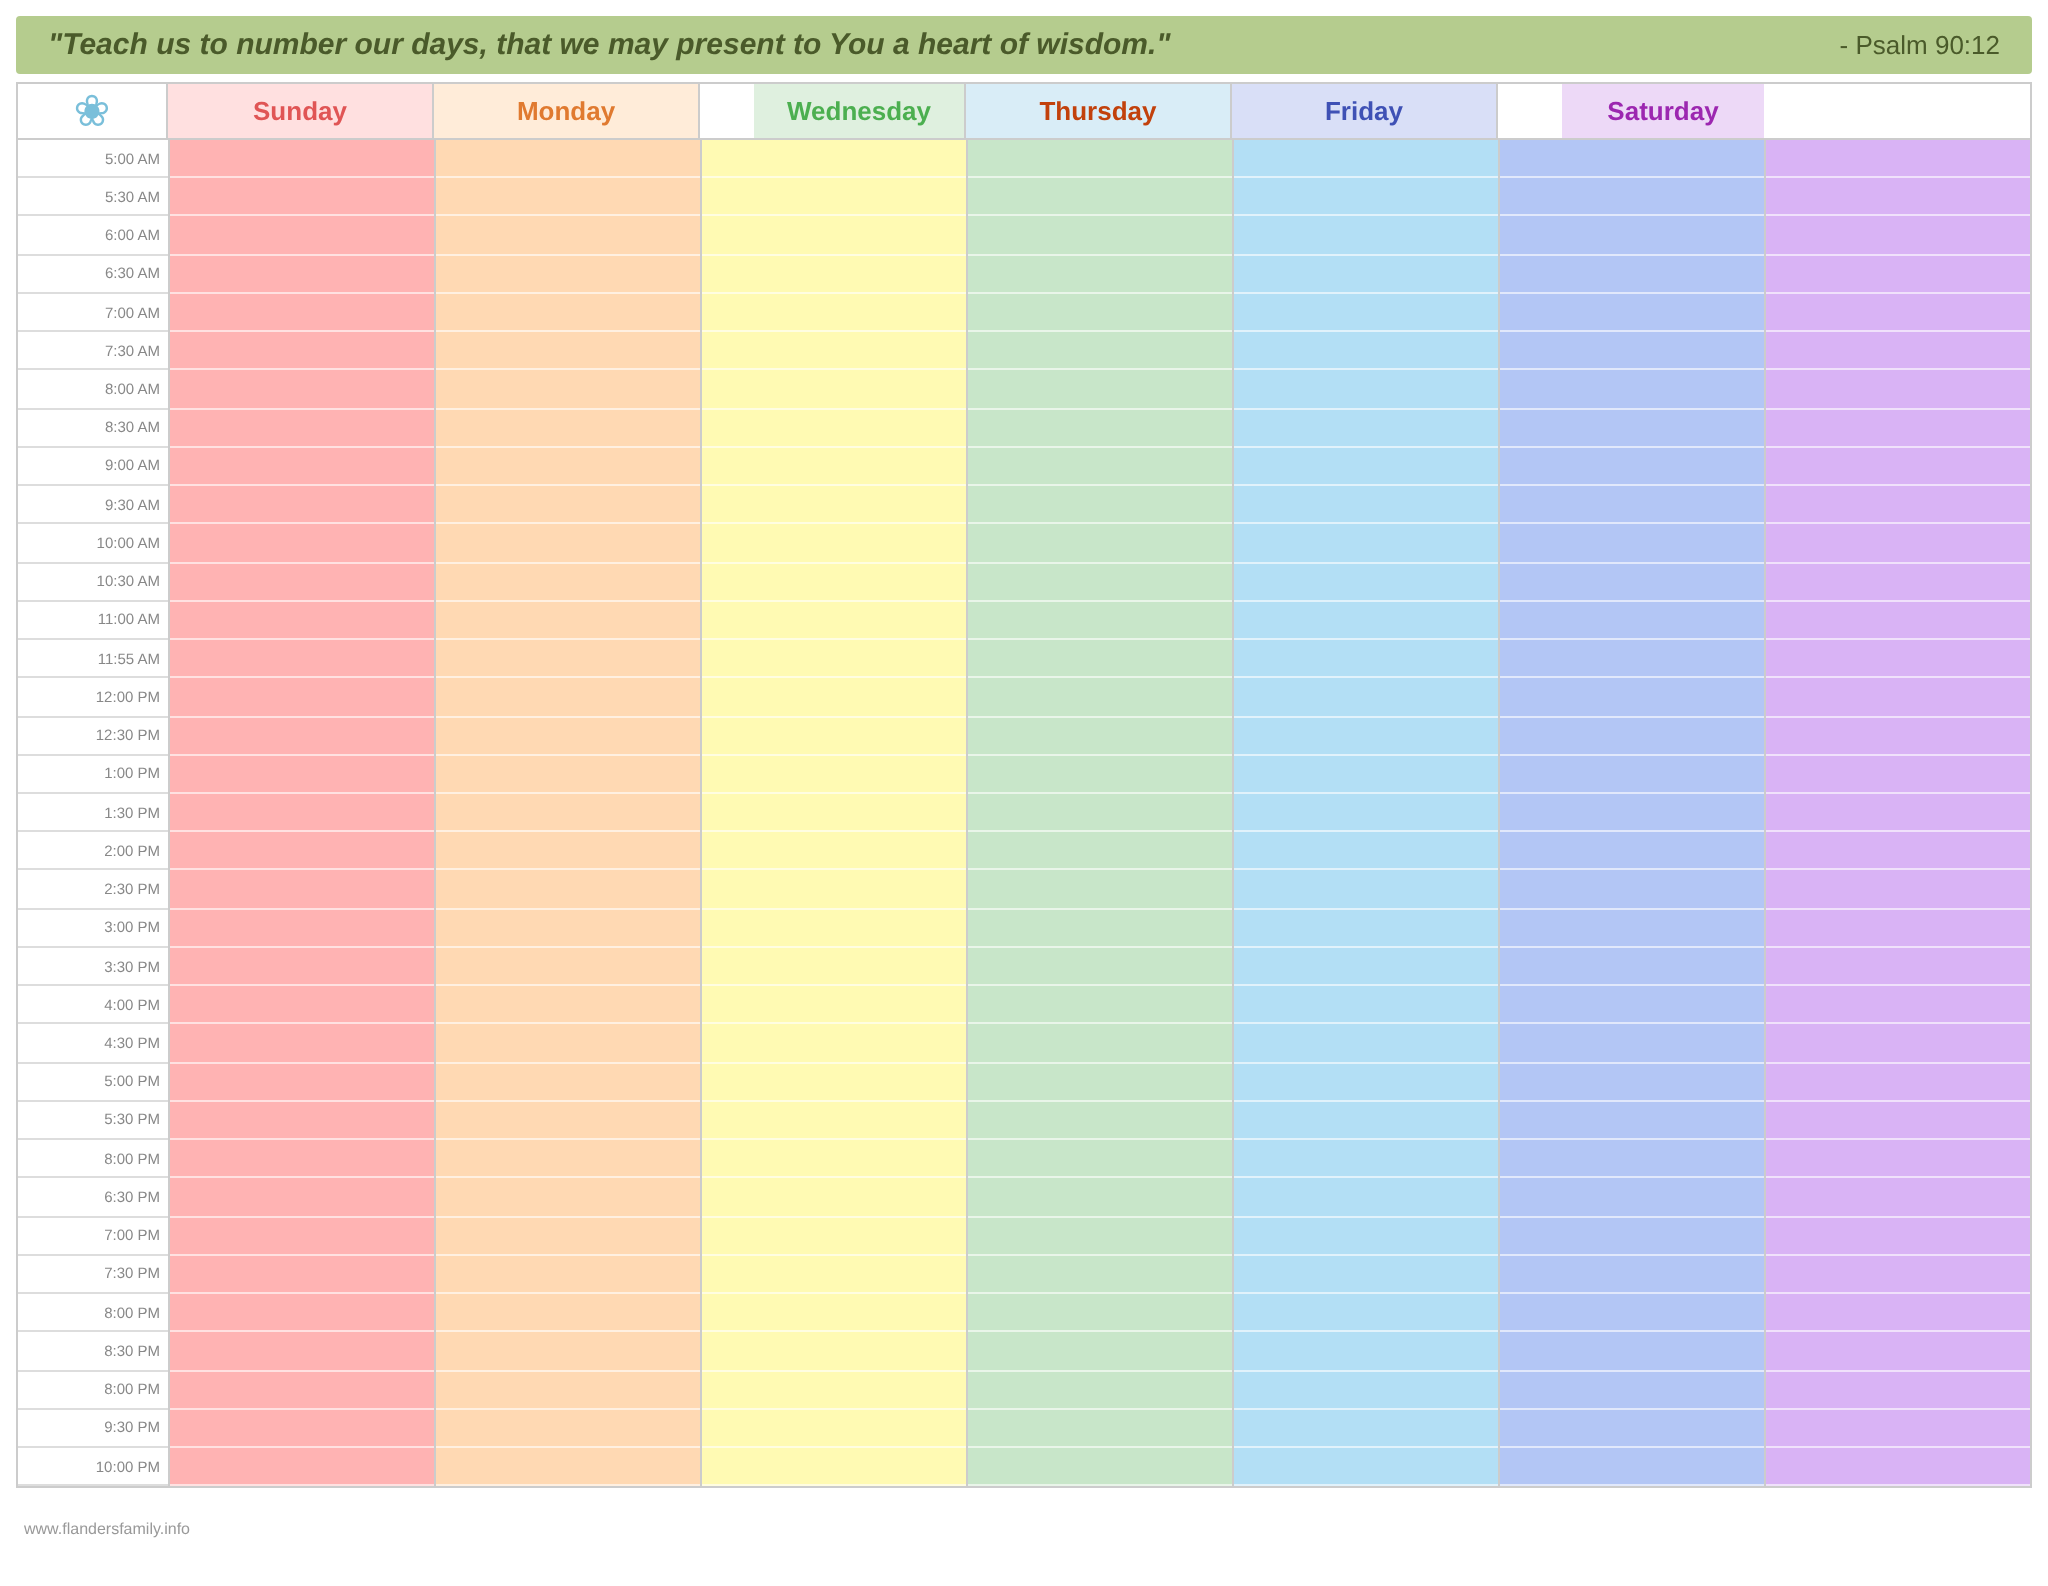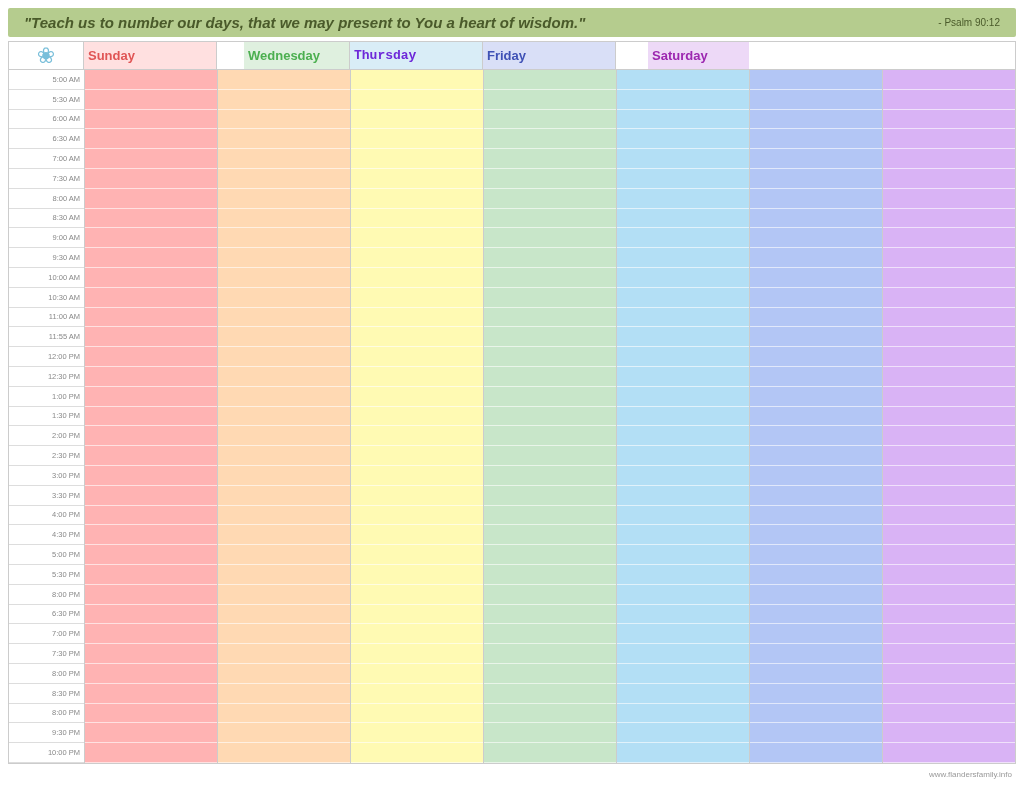--- a/index.html
+++ b/index.html
@@ -27,38 +27,39 @@
       border-radius: 2px;
       margin-bottom: 4px;
     }
     .header-quote {
       font-size: 15px;
       font-style: italic;
       color: #4a5a2a;
       font-weight: bold;
     }
     .header-verse {
-      font-size: 10px;
+      font-size: 13px;
       color: #4a5a2a;
       white-space: nowrap;
     }
     .calendar-container {
       flex: 1;
       display: flex;
       flex-direction: column;
       border: 1px solid #ccc;
       overflow: hidden;
     }
     .col-headers {
       display: grid;
       grid-template-columns: 75px repeat(7, 1fr);
       border-bottom: 1px solid #ccc;
     }
     .col-header-cell {
       padding: 6px 4px;
+      text-align: center;
       font-size: 13px;
       font-weight: bold;
       border-right: 1px solid #ccc;
     }
     .col-header-cell:last-child { border-right: none; }
     .flower-cell {
       display: flex;
       align-items: center;
       justify-content: center;
       border-right: 1px solid #ccc;
@@ -92,59 +93,60 @@
       display: flex;
       flex-direction: column;
       border-left: 1px solid #ccc;
     }
     .day-cell {
       flex: 1;
       border-bottom: 1px solid rgba(255,255,255,0.6);
       min-height: 0;
     }
     .footer {
-      text-align: right;
+      text-align: left;
       font-size: 8px;
       color: #999;
-      padding: 6px 4px;
+      padding: 16px 4px;
     }
     
     .sunday    { background: #ffb3b3; }
     .monday    { background: #ffd9b3; }
     .tuesday   { background: #fffab3; }
     .wednesday { background: #c8e6c9; }
     .thursday  { background: #b3dff5; }
     .friday    { background: #b3c6f5; }
     .saturday  { background: #d9b3f5; }
 
     
     .h-sunday    { color: #e05555; background: #ffe0e0; }
     .h-monday    { color: #e07a30; background: #ffecd9; }
     .h-tuesday   { color: #c8a800; background: #fffbd9; }
     .h-wednesday { color: #4caf50; background: #dff0df; margin-left: 27px; }
-    .h-thursday  { color: #6d28d9; background: #d9edf7; font-family: Liberation Mono, monospace; }
+    .h-thursday  { color: #c2410c; background: #d9edf7; }
     .h-friday    { color: #3f51b5; background: #d9dff7; }
     .h-saturday  { color: #9c27b0; background: #edd9f7; margin-left: 32px; }
   </style>
 </head>
 <body>
 
 <div class="page">
   <div class="header-banner">
     <span class="header-quote">"Teach us to number our days, that we may present to You a heart of wisdom."</span>
     <span class="header-verse">- Psalm 90:12</span>
   </div>
 
   <div class="calendar-container">
     <div class="col-headers">
       <div class="flower-cell">
         <span class="flower" style="color:#7abfda;">❀</span>
       </div>
 
     <div class="col-header-cell h-sunday">Sunday</div>
+        <div class="col-header-cell h-monday">Monday</div>
         <div class="col-header-cell h-wednesday">Wednesday</div>
         <div class="col-header-cell h-thursday">Thursday</div>
         <div class="col-header-cell h-friday">Friday</div>
         <div class="col-header-cell h-saturday">Saturday</div>
       </div>
 
     <div class="body-area">
       <div class="time-col">
 
       <div class="time-cell">5:00 AM</div>

